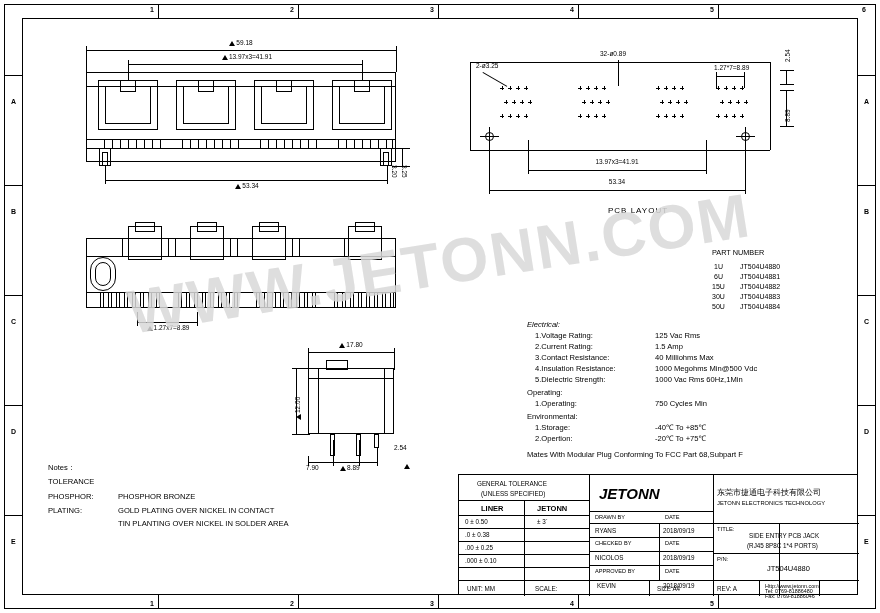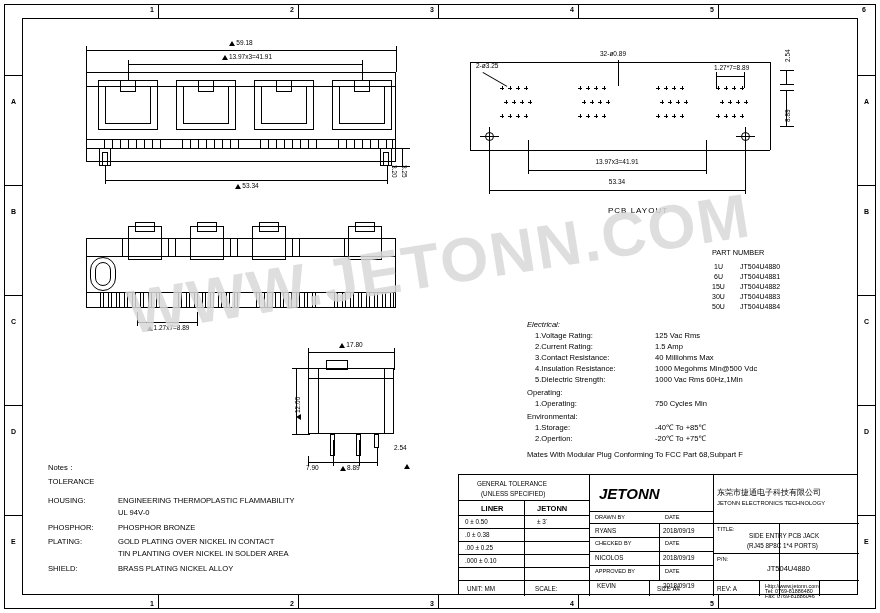--- a/index.html
+++ b/index.html
@@ -436,33 +436,26 @@
     <div class="spec" style="left:655px;top:423px;">-40℃ To +85℃</div>
     <div class="spec" style="left:535px;top:434px;">2.Opertion:</div>
     <div class="spec" style="left:655px;top:434px;">-20℃ To +75℃</div>
 
     <div class="spec" style="left:527px;top:450px;">Mates With Modular Plug Conforming To FCC Part 68,Subpart F</div>
   </div>
 
   <div class="notes" style="left:48px;top:462px;width:400px;">
     <div>Notes：</div>
     <div style="margin-top:2px;">TOLERANCE</div>
-    <div style="margin-top:6px;">
-      <span class="k">HOUSING:</span><span style="margin-left:8px;">ENGINEERING THERMOPLASTIC FLAMMABILITY</span>
-      <div style="margin-left:70px;">UL 94V-0</div>
-    </div>
     <div style="margin-top:2px;">
       <span class="k">PHOSPHOR:</span><span style="margin-left:8px;">PHOSPHOR BRONZE</span>
     </div>
     <div style="margin-top:2px;">
       <span class="k">PLATING:</span><span style="margin-left:8px;">GOLD PLATING OVER NICKEL IN CONTACT</span>
       <div style="margin-left:70px;">TIN PLANTING OVER NICKEL IN SOLDER AREA</div>
-    </div>
-    <div style="margin-top:2px;">
-      <span class="k">SHIELD:</span><span style="margin-left:8px;">BRASS PLATING NICKEL ALLOY</span>
     </div>
   </div>
 
   <div class="wm">WWW.JETONN.COM</div>
 
   <div class="tb">
 
     <div class="ln vl" style="left:130px;top:0;height:121px;background:#000;"></div>
     <div class="ln vl" style="left:254px;top:0;height:121px;background:#000;"></div>
     <div class="ln vl" style="left:320px;top:48px;height:73px;background:#000;"></div>

